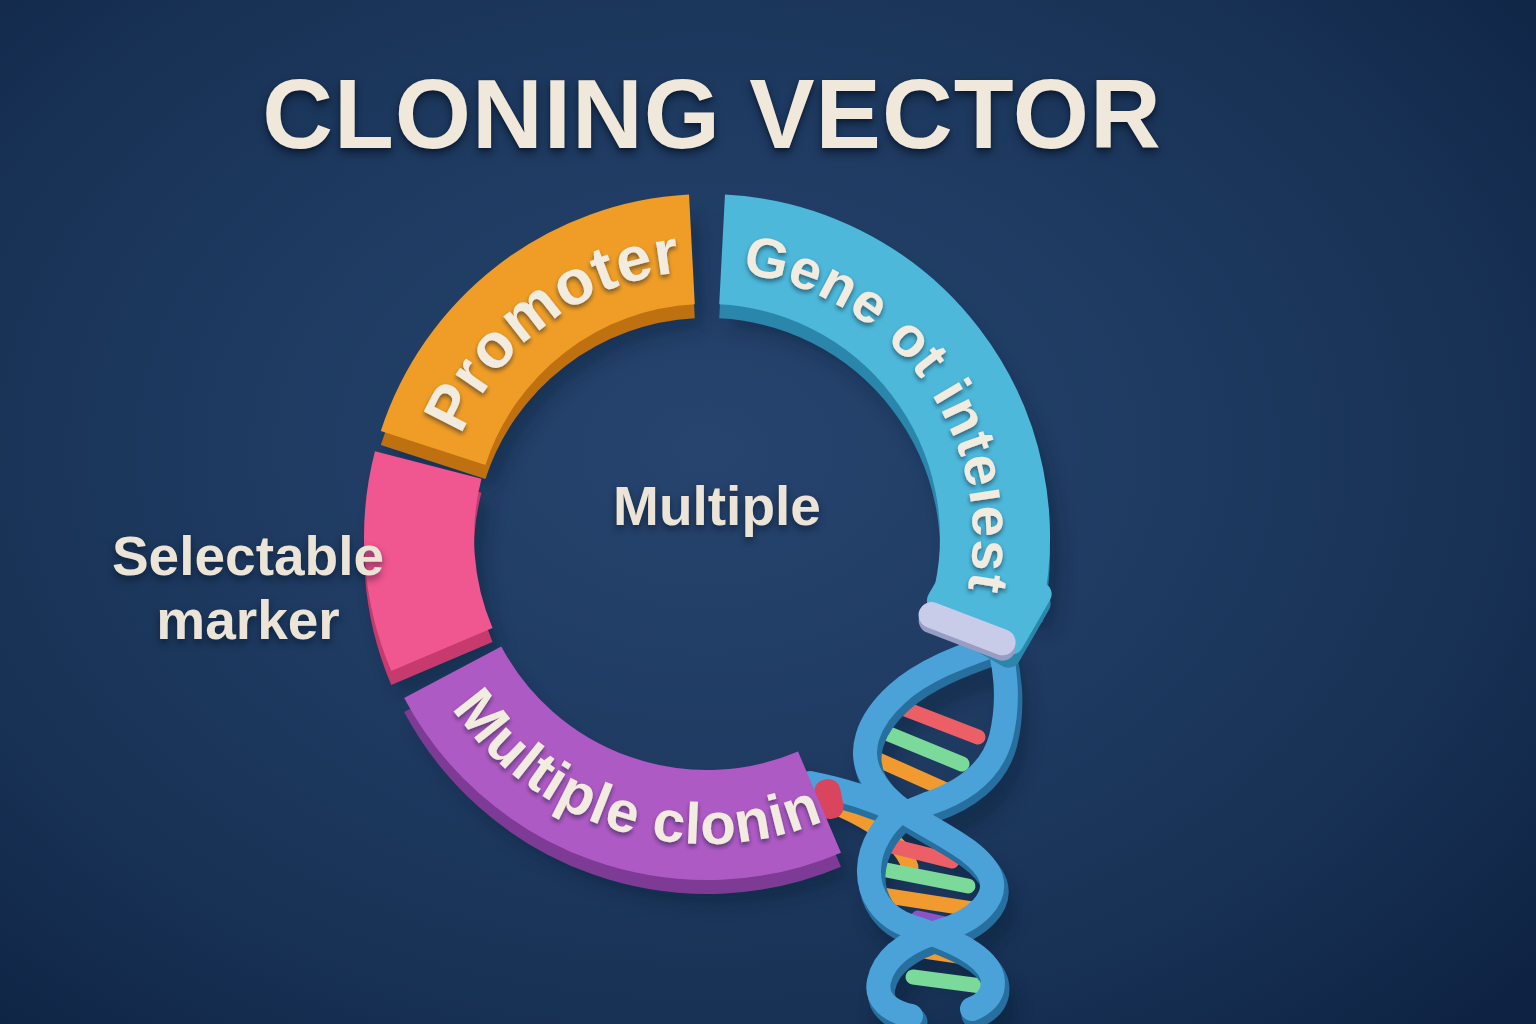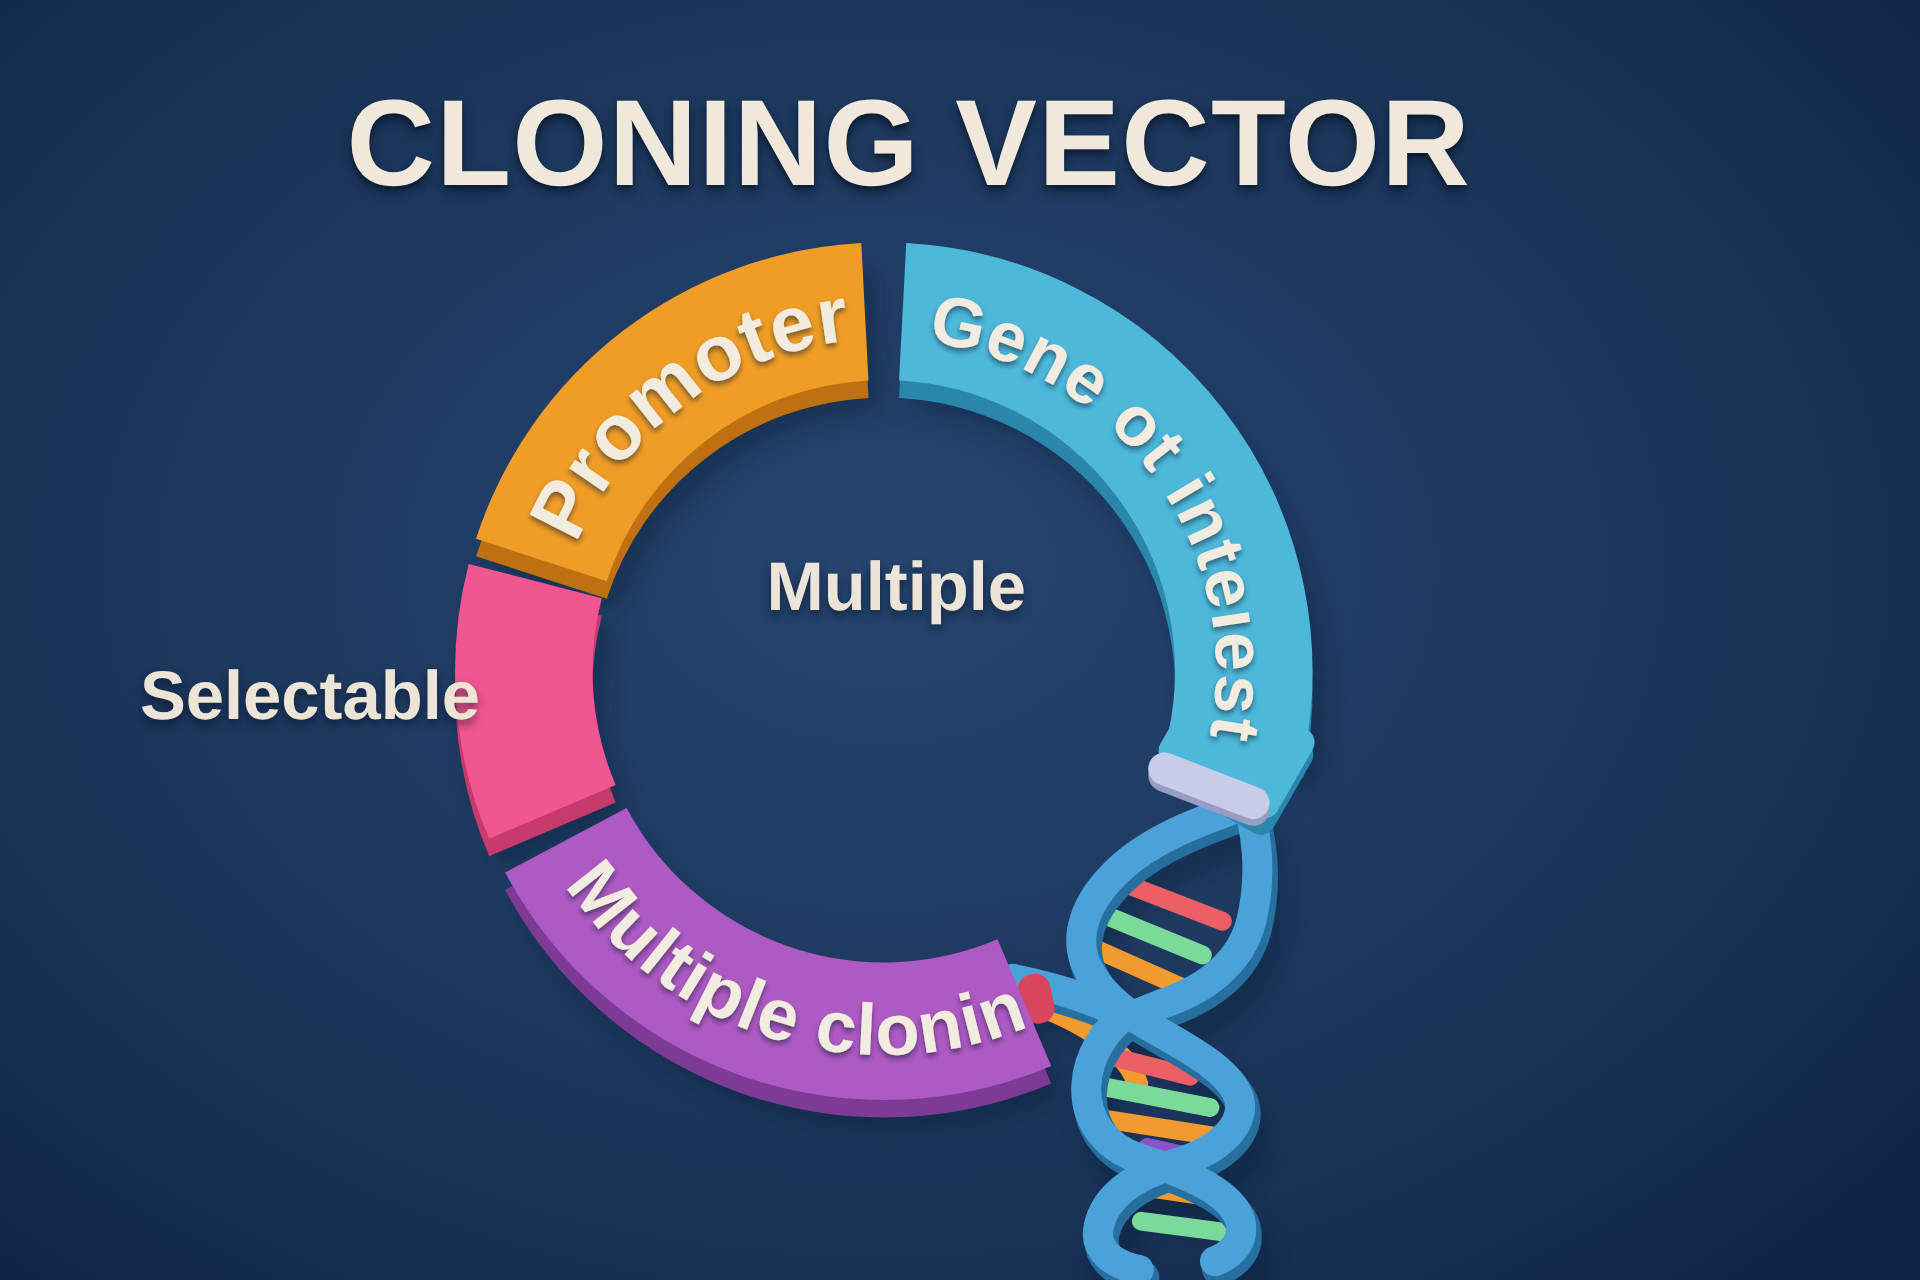--- a/index.html
+++ b/index.html
@@ -6,30 +6,29 @@
   .stage {
     position:relative; width:1536px; height:1024px; overflow:hidden;
     font-family:"Liberation Sans","DejaVu Sans",sans-serif;
     background: radial-gradient(ellipse 1100px 800px at 46% 44%, #26446e 0%, #1f3b62 40%, #183255 70%, #0e2344 100%);
   }
   .stage svg { position:absolute; left:0; top:0; }
   .title {
     position:absolute; left:0; top:58px; width:1424px; text-align:center;
     font-size:98px; font-weight:bold; letter-spacing:1px; color:#efe8db;
     text-shadow:0 5px 9px rgba(4,14,30,0.55), 0 2px 3px rgba(4,14,30,0.35);
-    margin-left:15px;
   }
   .big-label {
     position:absolute; text-align:center; font-weight:bold; color:#ece4d7;
     font-size:55px; line-height:64px;
     text-shadow:0 4px 7px rgba(4,14,30,0.5);
   }
   .big-label span { display:block; }
   .left-label  { left:38px;  top:524px; width:420px; }
-  .center-label{ left:462px; top:437px; width:510px; }
+  .center-label{ left:462px; top:474px; width:510px; }
   .arc-text { font-weight:bold; fill:#f2ebdf; letter-spacing:1px; }
   .arc-text.sz-o { font-size:63px; }
   .arc-text.sz-c { font-size:56px; }
   .arc-text.sz-p { font-size:58px; }
 </style>
 </head>
 <body>
 
 <div class="stage">
 
@@ -135,19 +134,20 @@
       <text class="arc-text sz-p" text-anchor="middle">
         <textPath href="#tp-purple" startOffset="53%">Multiple clonin</textPath>
       </text>
     </g>
   </svg>
 
   <div class="title">CLONING VECTOR</div>
 
   <div class="big-label left-label">
     <span>Selectable</span>
+    <span>marker</span>
   </div>
 
   <div class="big-label center-label">
     <span>Multiple</span>
   </div>
 
 </div>
 
 </body></html>

